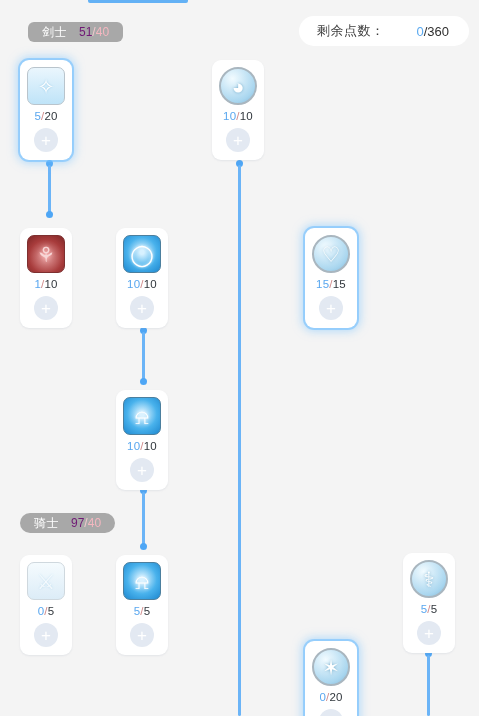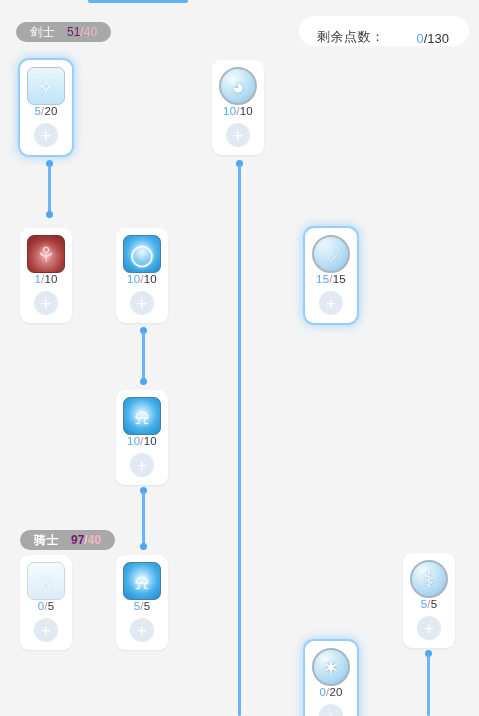--- a/index.html
+++ b/index.html
@@ -53,21 +53,21 @@
 
   
   .points-pill {
     position: absolute;
     right: 10px; top: 16px;
     height: 30px;
     min-width: 170px;
     background: #ffffff;
     border-radius: 15px;
     display: flex;
-    align-items: flex-end;
+    align-items: center;
     justify-content: space-between;
     padding: 0 20px 0 18px;
   }
   .points-pill .pl {
     font-size: 13px;
     color: #3c3c3c;
     letter-spacing: 0.5px;
   }
   .points-pill .pv { font-size: 13px; }
   .points-pill .pv .cur { color: #5aa9f0; }
@@ -144,20 +144,21 @@
     color: #ffffff;
     text-shadow: 0 0 3px rgba(255,255,255,0.9);
   }
   .skill .icon-wrap.sq .gl,
   .skill .icon-wrap.faded .gl { color: #ffffff; text-shadow: 0 0 2px #8fc6e6; }
   .skill .icon-wrap.circ .gl { color: #ffffff; text-shadow: 0 0 3px #6fa8c8; }
   .skill .icon-wrap.red .gl { color: #f7d6d6; text-shadow: 0 0 4px #ffb9b9; }
   .skill .icon-wrap.faded .gl { opacity: 0.55; }
 
   .skill .lvl {
+    margin-top: 5px;
     font-size: 11.5px;
     letter-spacing: 0.2px;
     white-space: nowrap;
   }
   .skill .lvl .cur { color: #5aa7ef; }
   .skill .lvl .sep { color: #d08a8a; }
   .skill .lvl .max { color: #31373d; }
   .skill .plus {
     margin-top: 6px;
     margin-bottom: 8px;
@@ -177,30 +178,30 @@
 </head>
 <body>
 
 <div id="root">
 
   <div class="tab-indicator"></div>
 
   <div class="points-pill">
     <span class="pl">剩余点数：</span>
     <span class="pv">
-      <span class="cur">0</span><span class="rest">/</span><span class="rest">130</span>
+      <span class="cur">0</span><span class="rest">/</span><span class="rest">360</span>
     </span>
   </div>
 
-  <div class="job-badge" style="left:16px; top:22px;">
+  <div class="job-badge" style="left:28px; top:22px;border-radius:6px;">
     <span class="job-name">剑士</span>
     <span class="job-lv"><span class="cur">51</span><span class="sep">/</span><span class="max">40</span></span>
   </div>
 
-  <div class="job-badge" style="left:20px; top:530px;font-weight:bold;">
+  <div class="job-badge" style="left:20px; top:513px;">
     <span class="job-name">骑士</span>
     <span class="job-lv"><span class="cur">97</span><span class="sep">/</span><span class="max">40</span></span>
   </div>
 
   <div class="node-dot" style="left:46px; top:160px;"></div>
   <div class="conn" style="left:48px; top:165px; height:48px;"></div>
   <div class="node-dot" style="left:46px; top:211px;"></div>
 
   <div class="node-dot" style="left:140px; top:327px;"></div>
   <div class="conn" style="left:142px; top:332px; height:48px;"></div>

